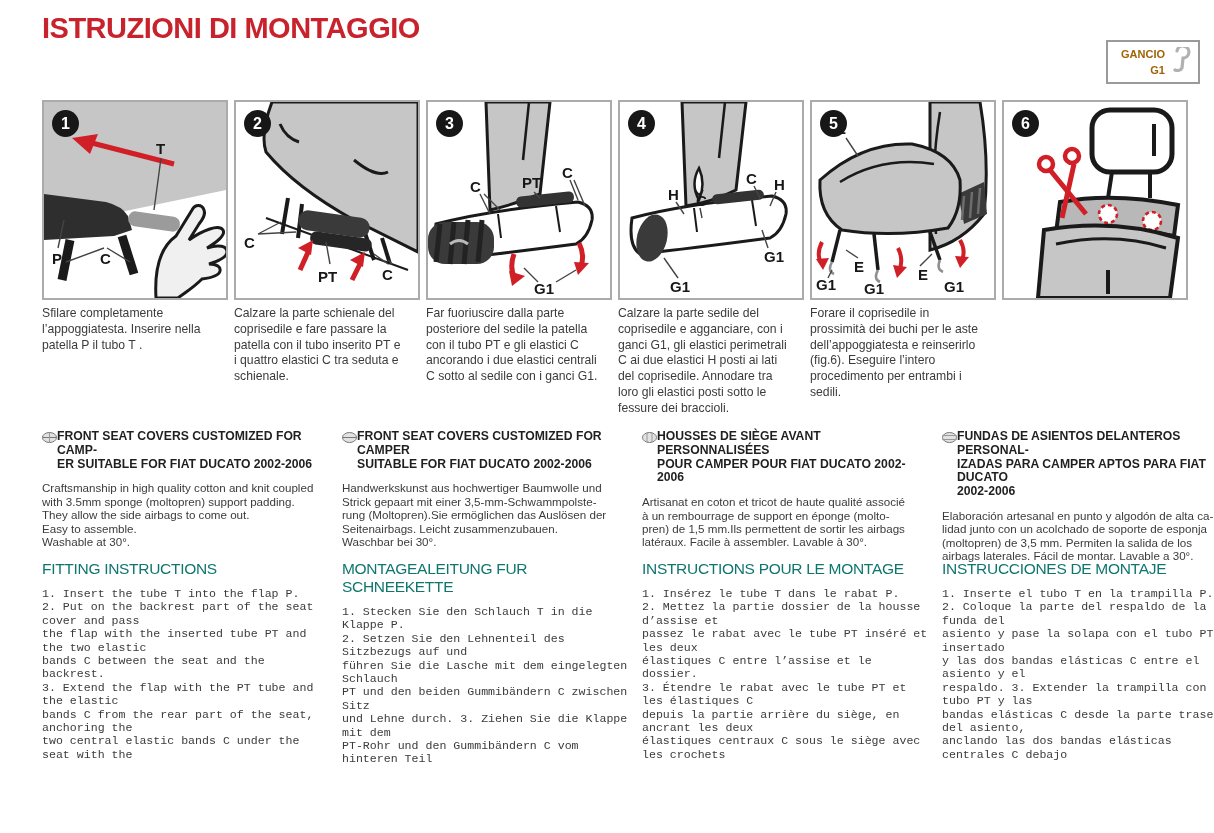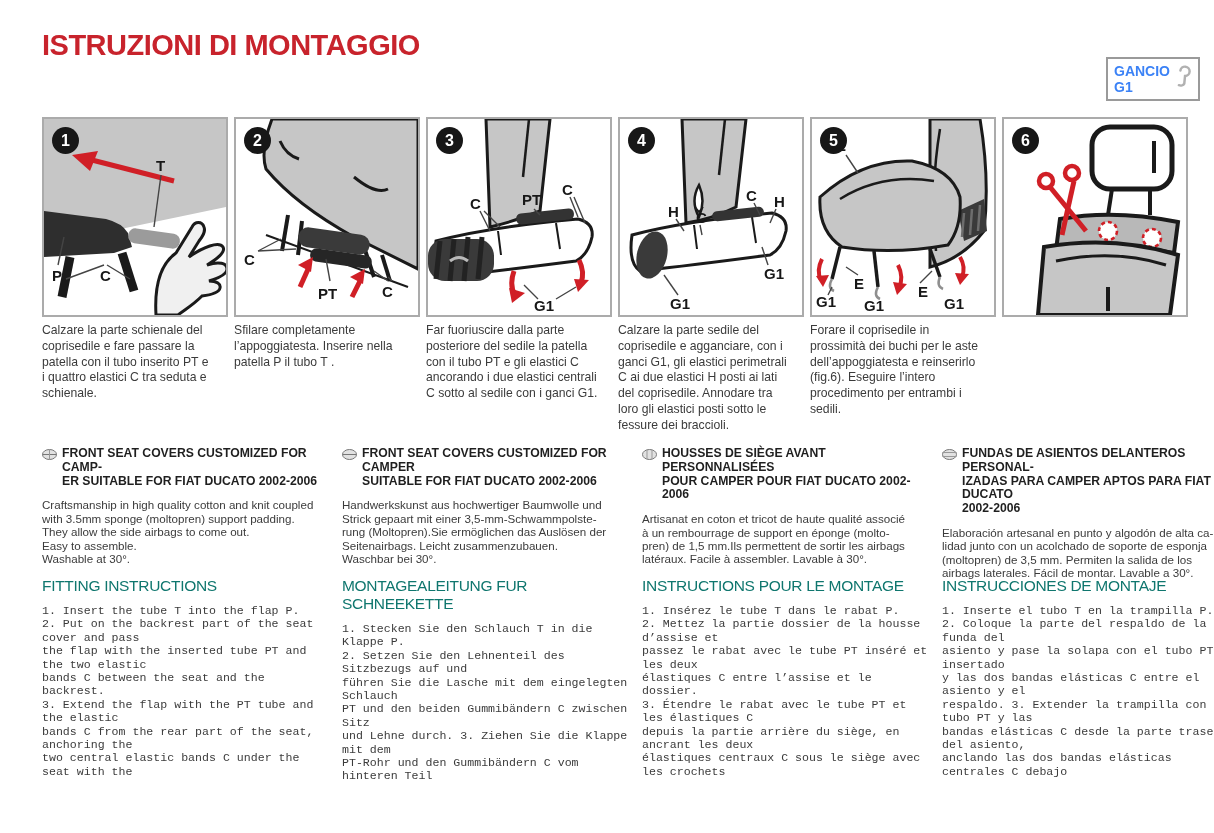--- a/index.html
+++ b/index.html
@@ -1,46 +1,46 @@
 <!DOCTYPE html>
 <html><head>
 <meta charset="utf-8">
 <style>
   html,body { margin:0; padding:0; background:#ffffff; }
   .page {
     position:relative; width:1214px; height:763px; background:#fff;
-    font-family:"Liberation Sans", sans-serif; overflow:hidden; color:#3b3b3b;margin-top:17px;
+    font-family:"Liberation Sans", sans-serif; overflow:hidden; color:#3b3b3b;
   }
   
   .title { position:absolute; left:42px; top:12px; font-size:29px; font-weight:bold;
            color:#c8232c; letter-spacing:-0.5px; }
   .subtitle { position:absolute; left:42px; top:57px; font-size:20px; font-weight:bold;
               color:#1f1f1f; letter-spacing:-0.3px; }
   .hook-box { position:absolute; left:1106px; top:40px; width:94px; height:44px;
               border:2px solid #9a9a9a; background:#fff; display:flex; align-items:center;
               justify-content:flex-end; gap:5px; padding:0 6px; box-sizing:border-box; }
-  .hook-box .txt { font-weight:bold; color:#3b82f6; font-size:14px; line-height:16px; }
+  .hook-box .txt { text-align:right; font-weight:bold; color:#a16207; font-size:11px; line-height:16px; }
   
   .panels { position:absolute; left:42px; top:100px; display:grid;
             grid-template-columns:repeat(6,182px); gap:10px; }
   .panel { position:relative; width:182px; height:196px; border:2px solid #ababab;
            background:#fff; box-sizing:content-box; }
   .panel svg { display:block; }
   .badge { position:absolute; left:8px; top:8px; width:27px; height:27px; border-radius:50%;
            background:#171717; color:#fff; font-weight:bold; font-size:16px;
            display:flex; align-items:center; justify-content:center; z-index:2; }
   .part-label { font-family:"Liberation Sans",sans-serif; font-weight:bold; font-size:15px; fill:#171717; }
   
   .captions { position:absolute; left:42px; top:306px; display:grid;
               grid-template-columns:repeat(6,182px); gap:10px; }
   .caption { font-size:12.2px; line-height:15.8px; color:#3b3b3b; white-space:pre-line; margin:0; }
   
   .products { position:absolute; left:42px; top:430px; display:grid;
               grid-template-columns:repeat(4,288px); gap:12px; }
-  .prod-head { display:flex; gap:5px; align-items:flex-start; }
+  .prod-head { display:flex; align-items:flex-start; }
   .prod-head .flag { margin-top:2px; flex:0 0 auto; }
   .prod-head h3 { margin:0; font-size:12.2px; line-height:13.8px; color:#1f1f1f;
                   font-weight:bold; white-space:pre-line; }
   .prod-body { margin:10px 0 0 0; font-size:11.6px; line-height:13.4px; white-space:pre-line; }
   
   .instructions { position:absolute; left:42px; top:560px; display:grid;
                   grid-template-columns:repeat(4,288px); gap:12px; }
   .instr h3 { margin:0; font-size:15.5px; font-weight:normal; color:#0f766e;
               letter-spacing:-0.3px; white-space:pre-line; }
   .instr p { margin:9px 0 0 0; font-size:11.6px; line-height:13.4px; white-space:pre-line;font-family:Liberation Mono, monospace; }
@@ -212,28 +212,28 @@
         <path d="M104,168 L104,192" stroke="#1a1a1a" stroke-width="4"></path>
         <path d="M46,68 L82,112" stroke="#d01f26" stroke-width="5"></path>
         <path d="M70,62 L58,116" stroke="#d01f26" stroke-width="5"></path>
         <circle cx="42" cy="62" r="7" stroke="#d01f26" stroke-width="4.5" fill="none"></circle>
         <circle cx="68" cy="54" r="7" stroke="#d01f26" stroke-width="4.5" fill="none"></circle>
       </svg>
     </div>
   </div>
 
   <div class="captions">
+    <p class="caption">Sfilare completamente
+l’appoggiatesta. Inserire nella
+patella P il tubo T .</p>
     <p class="caption">Calzare la parte schienale del
 coprisedile e fare passare la
 patella con il tubo inserito PT e
 i quattro elastici C tra seduta e
 schienale.</p>
-    <p class="caption">Sfilare completamente
-l’appoggiatesta. Inserire nella
-patella P il tubo T .</p>
     <p class="caption">Far fuoriuscire dalla parte
 posteriore del sedile la patella
 con il tubo PT e gli elastici C
 ancorando i due elastici centrali
 C sotto al sedile con i ganci G1.</p>
     <p class="caption">Calzare la parte sedile del
 coprisedile e agganciare, con i
 ganci G1, gli elastici perimetrali
 C ai due elastici H posti ai lati
 del coprisedile. Annodare tra

